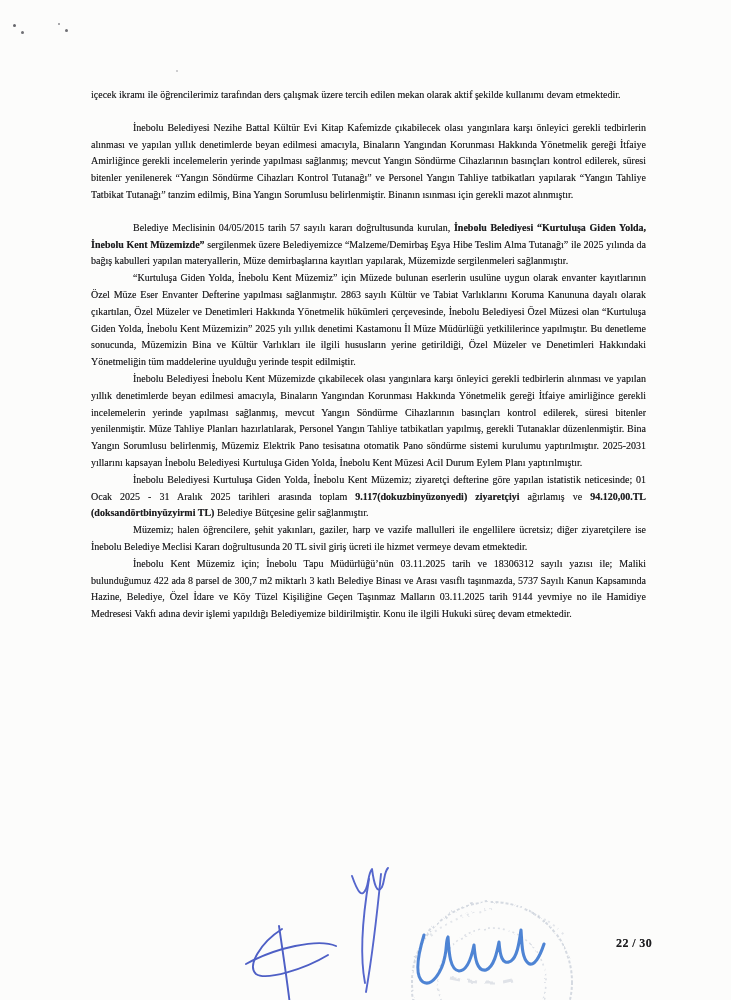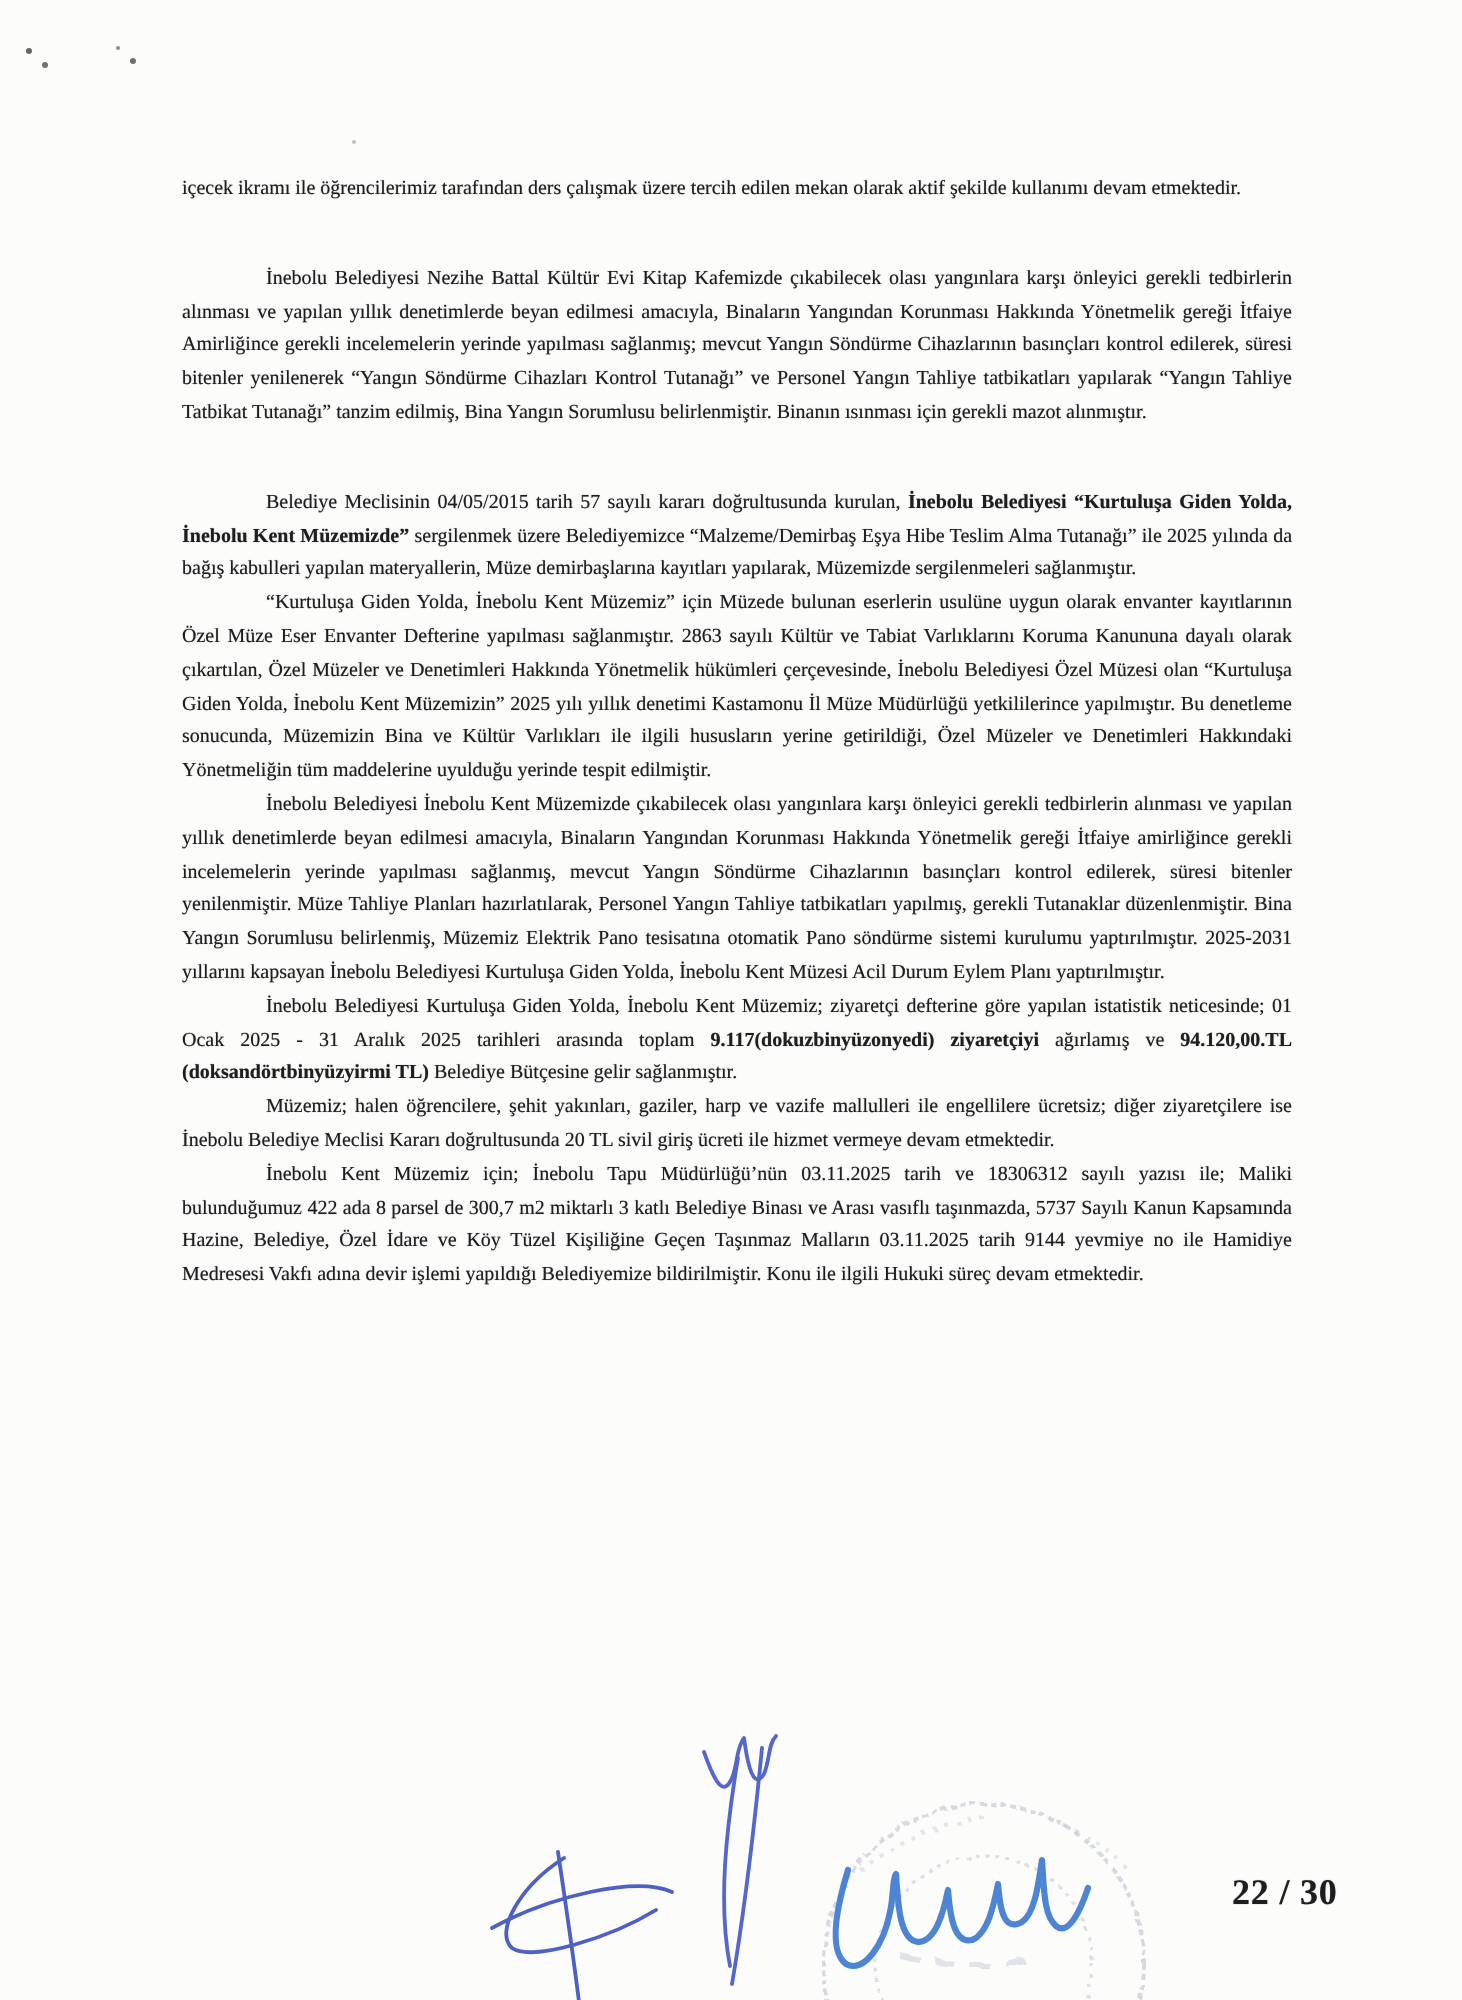--- a/index.html
+++ b/index.html
@@ -19,27 +19,27 @@
     left: 91px;
     top: 87px;
     width: 555px;
     text-align: justify;
     font-size: 10px;
     line-height: 16.8px;
     text-shadow: 0 0 0.5px rgba(25,25,30,0.55);
   }
   .para { text-align: justify; }
   .para.indent { text-indent: 42px; }
-  .para.space-before { margin-top: 28px; }
+  .para.space-before { margin-top: 16px; }
   .bold { font-weight: bold; }
   .page-number {
     position: absolute;
     left: 616px;
     top: 936px;
-    font-size: 18px;
+    font-size: 12px;
     font-weight: bold;
     letter-spacing: 0.4px;
     text-shadow: 0 0 0.5px rgba(25,25,30,0.55);
   }
   .ink-layer {
     position: absolute;
     left: 0; top: 0;
     width: 731px; height: 1000px;
     pointer-events: none;
   }

